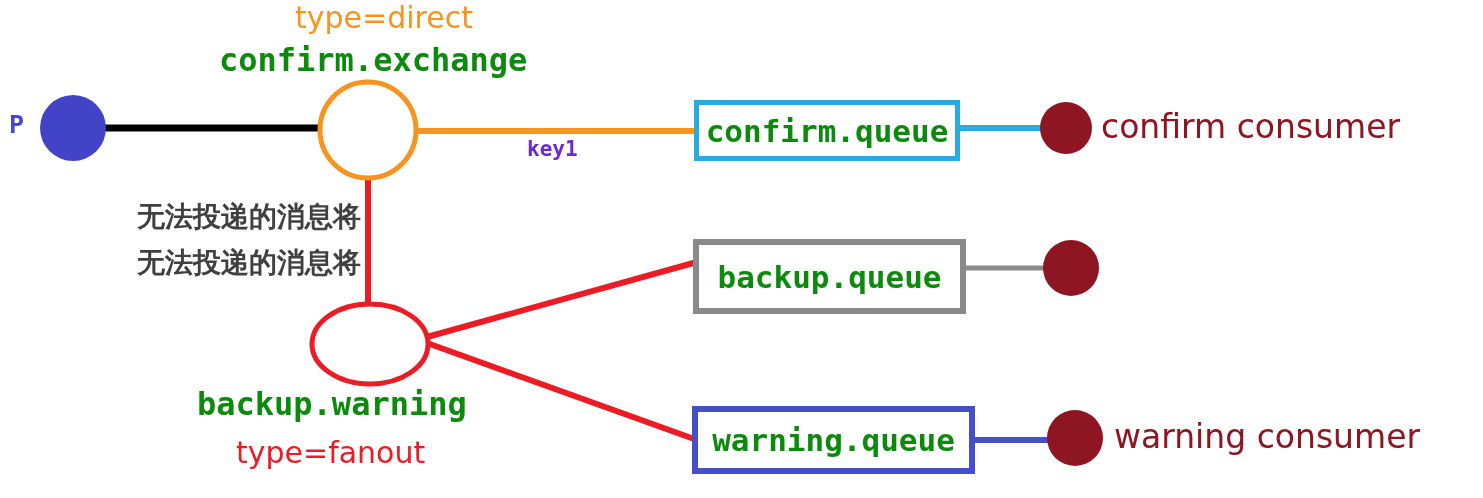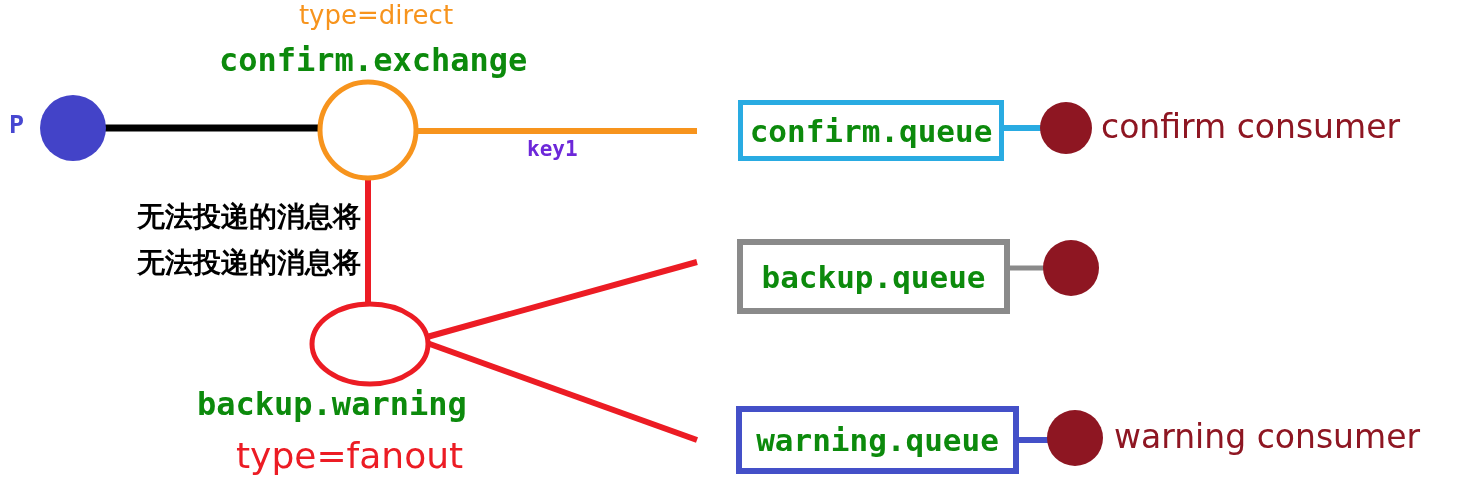--- a/index.html
+++ b/index.html
@@ -8,33 +8,33 @@
     width:1483px;height:498px;
     background:#ffffff;
     overflow:hidden;
     font-family:"DejaVu Sans", sans-serif;
   }
   #wires{position:absolute;left:0;top:0;width:1483px;height:498px;}
   .abs{position:absolute;white-space:nowrap;}
   .mono{font-family:"DejaVu Sans Mono","Liberation Mono",monospace;font-weight:bold;text-align:center;}
   .sans{font-family:"DejaVu Sans","Liberation Sans",sans-serif;text-align:right;}
 
-  .type-direct{left:264px;top:0px;width:224px;text-align:center;font-size:26px;color:#F7941D;}
+  .type-direct{left:272px;top:0px;width:224px;text-align:center;font-size:30px;color:#F7941D;}
   .confirm-exchange-name{left:219px;top:41px;font-size:32px;color:#0C8A0C;}
   .producer-label{left:9px;top:110px;font-size:25px;color:#4747D1;}
   .key1-label{left:527px;top:137px;font-size:21px;color:#6d28d9;}
-  .note{left:137px;top:194px;font-size:28px;color:#000000;font-weight:bold;line-height:46px;}
+  .note{left:137px;top:194px;font-size:28px;color:#404040;font-weight:bold;line-height:46px;}
   .backup-exchange-name{left:197px;top:385px;font-size:32px;color:#0C8A0C;}
-  .type-fanout{left:236px;top:435px;font-size:36px;color:#EC1C24;}
+  .type-fanout{left:236px;top:435px;font-size:30px;color:#EC1C24;}
 
   .queue-box{
     position:absolute;display:flex;align-items:center;justify-content:center;
     background:#ffffff;box-sizing:border-box;
     font-family:"DejaVu Sans Mono","Liberation Mono",monospace;
-    font-weight:bold;font-size:31px;color:#0C8A0C;margin-left:44px;
+    font-weight:bold;font-size:31px;color:#0C8A0C;
   }
   .confirm-queue{left:694px;top:100px;width:266px;height:61px;border:5px solid #29ABE2;}
   .backup-queue{left:693px;top:239px;width:273px;height:75px;border:6px solid #8A8A8A;}
   .warning-queue{left:692px;top:406px;width:283px;height:68px;border:6px solid #4450C8;}
 
   .consumer-label{font-size:33px;color:#8E1622;}
   .confirm-consumer{left:1101px;top:107px;}
   .warning-consumer{left:1114px;top:417px;}
 </style>
 </head>

